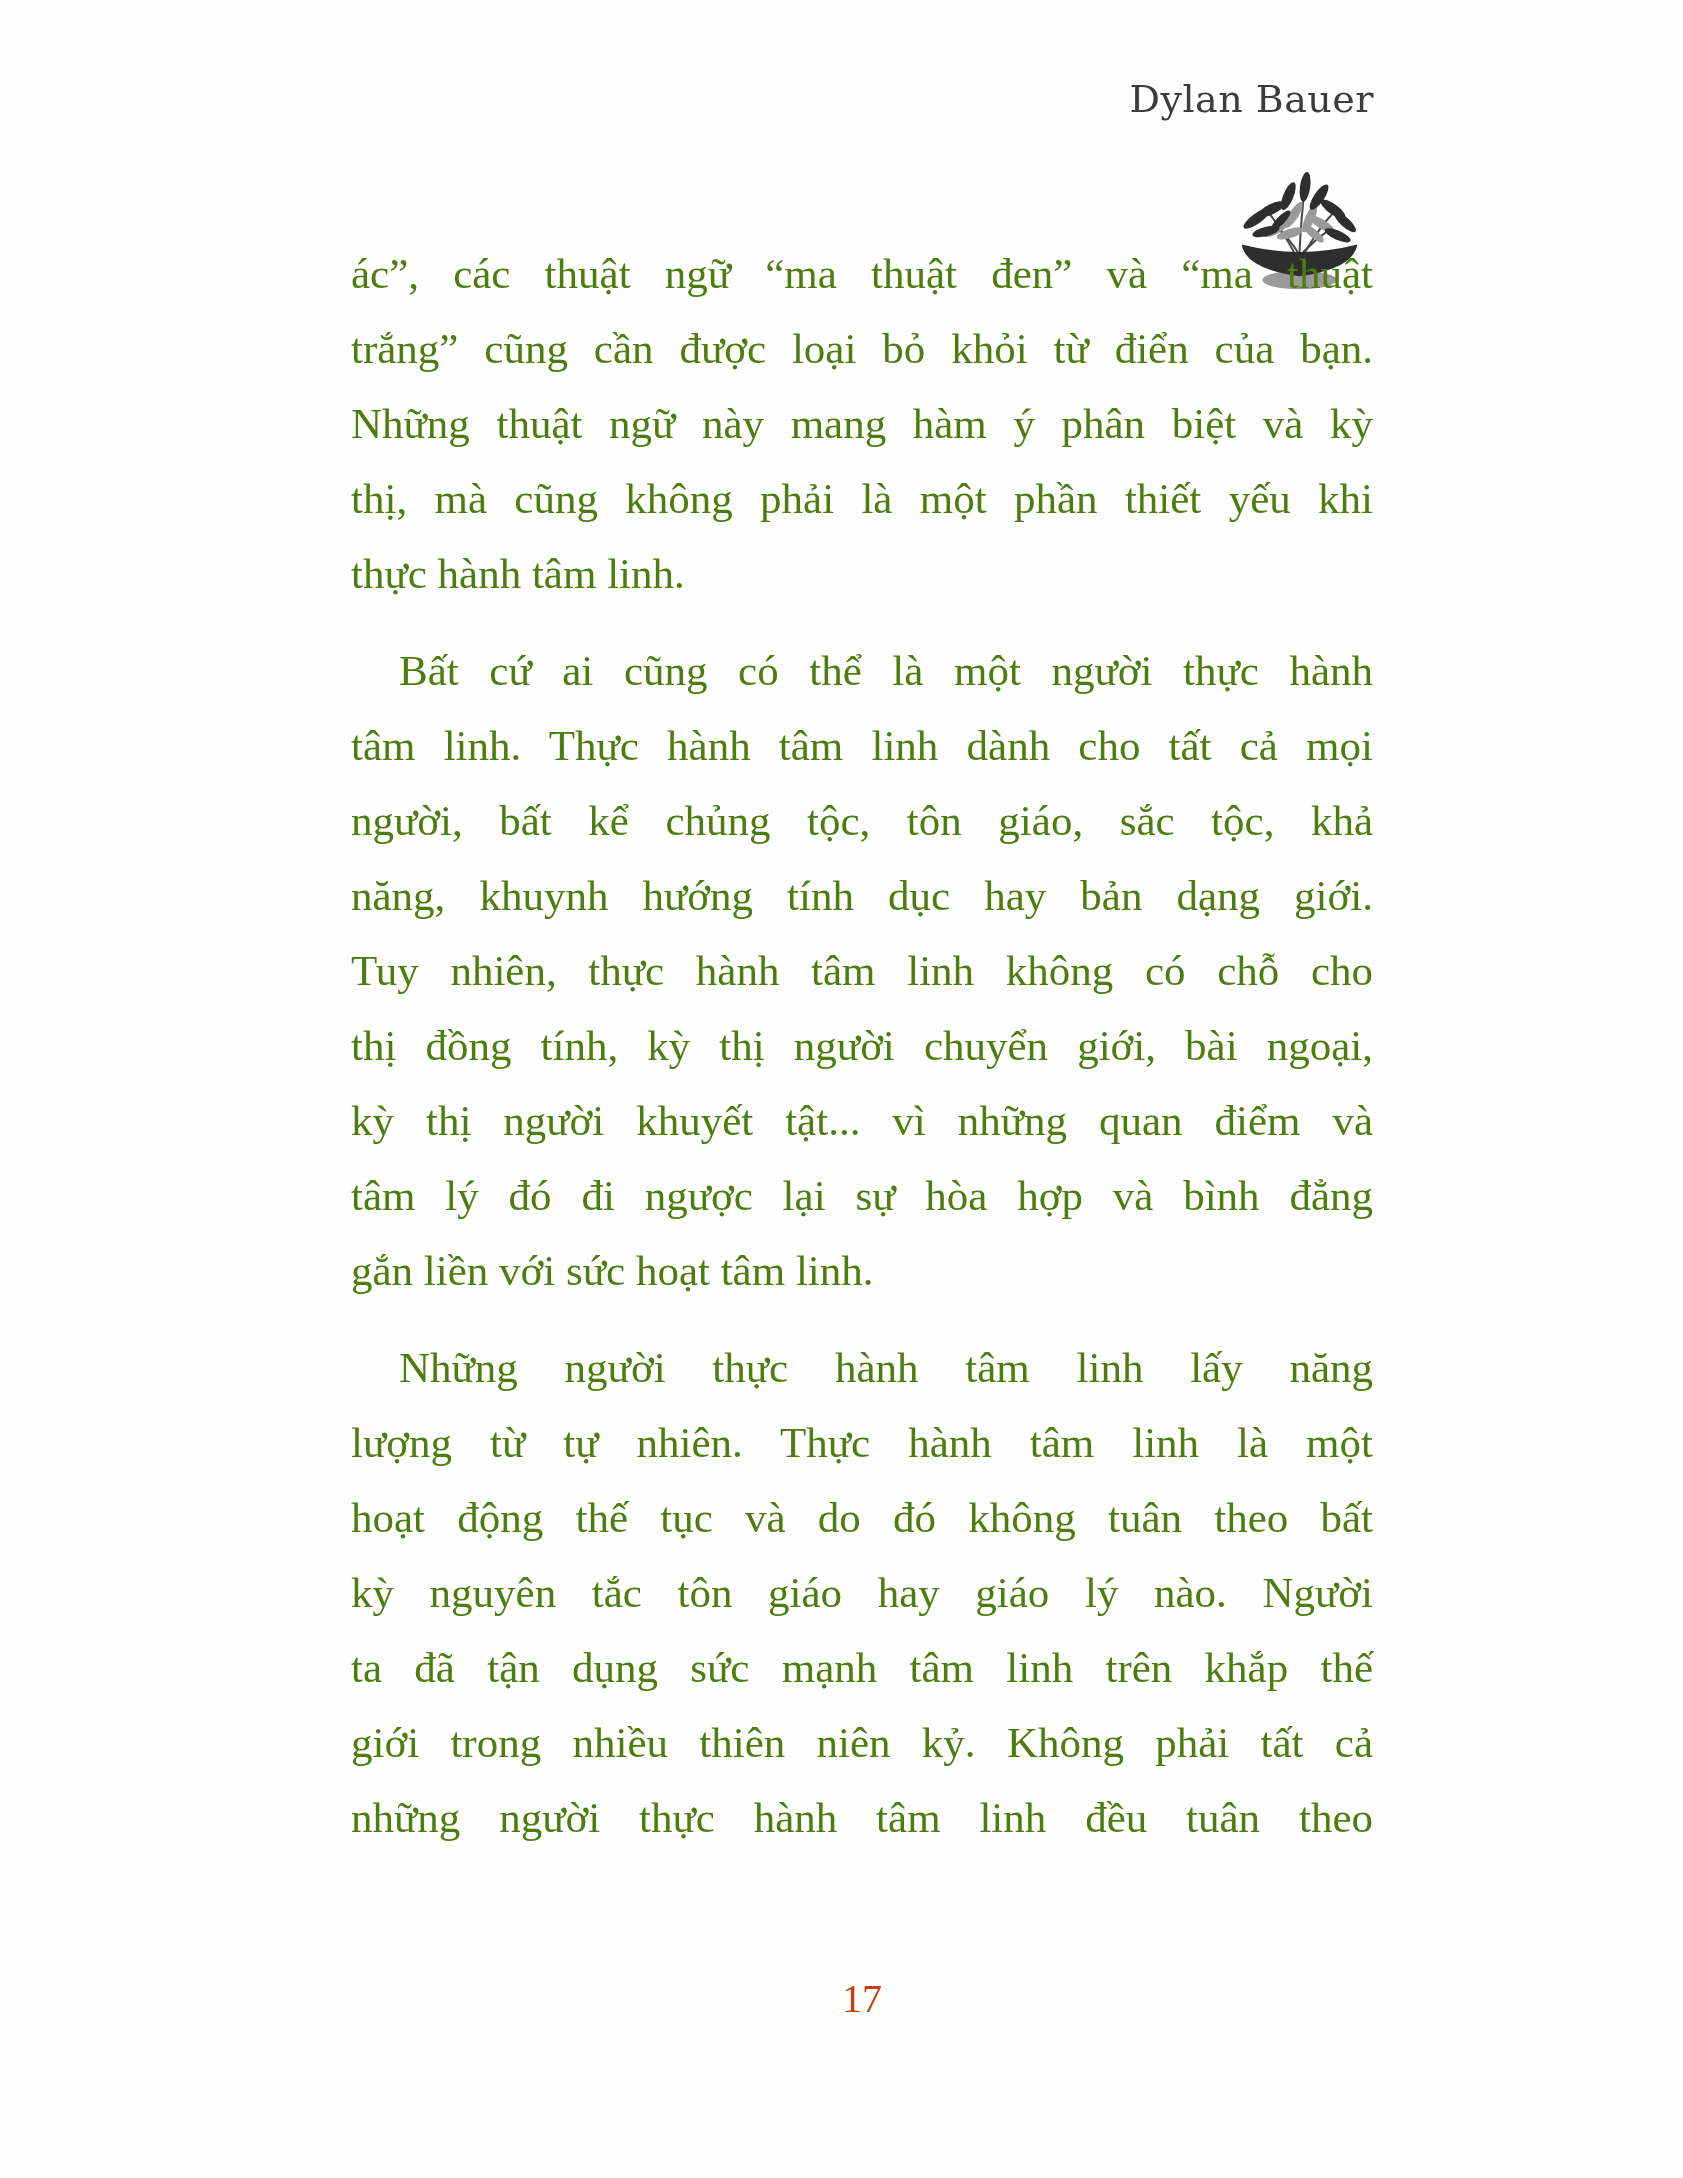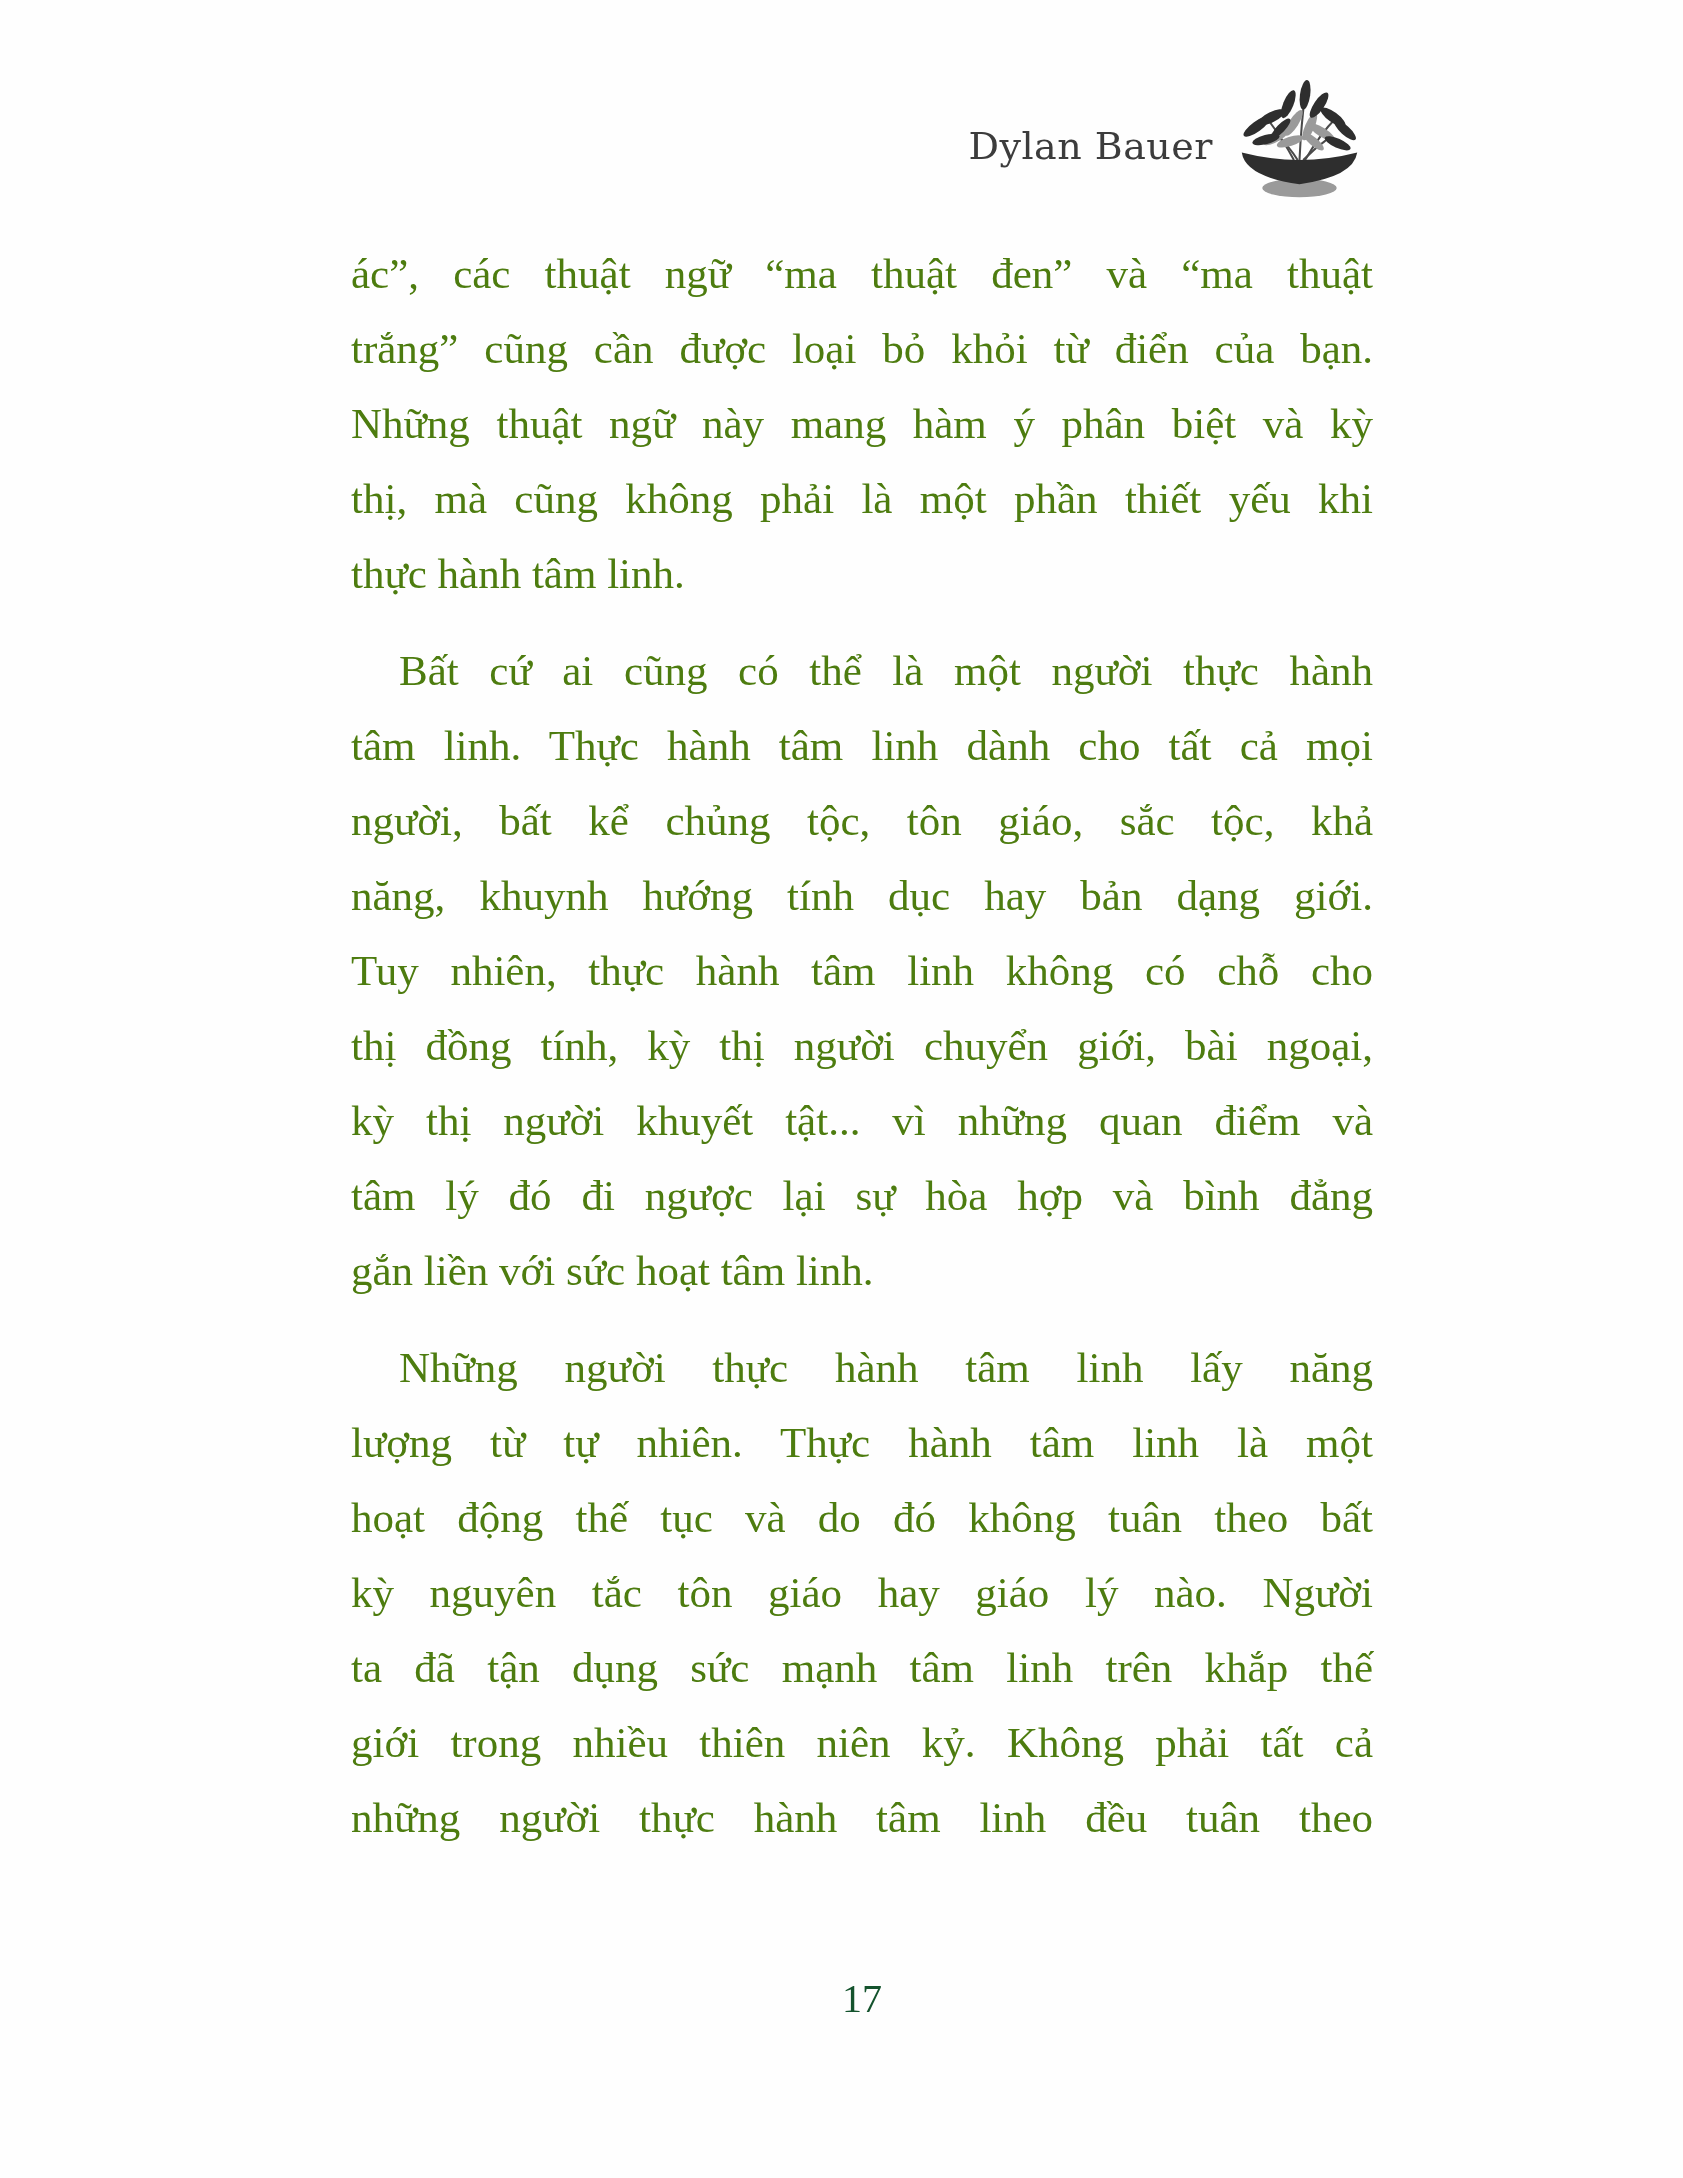--- a/index.html
+++ b/index.html
@@ -16,20 +16,21 @@
     font-family: "Liberation Serif", serif;
   }
   
   .header {
     position: absolute;
     top: 77px;
     right: 309px;
     display: flex;
     align-items: flex-end;
     gap: 12px;
+    flex-direction: column;
   }
   .author {
     font-family: "DejaVu Serif", serif;
     font-size: 38px;
     color: #3c3c3c;
     letter-spacing: 0.5px;
     margin-bottom: 36px;
     white-space: nowrap;
   }
   .logo {
@@ -57,21 +58,21 @@
   .line.last { text-align-last: left; }
   .line.indent { padding-left: 48px; }
   
   .folio {
     position: absolute;
     left: 351px;
     width: 1022px;
     top: 1975px;
     text-align: center;
     font-size: 40px;
-    color: #14532d;
+    color: #c2410c;
   }
 </style>
 </head>
 <body>
 
 <div class="page">
 
   <div class="header">
     <span class="author">Dylan Bauer</span>
     <svg class="logo" viewBox="0 0 160 130" xmlns="http://www.w3.org/2000/svg">

